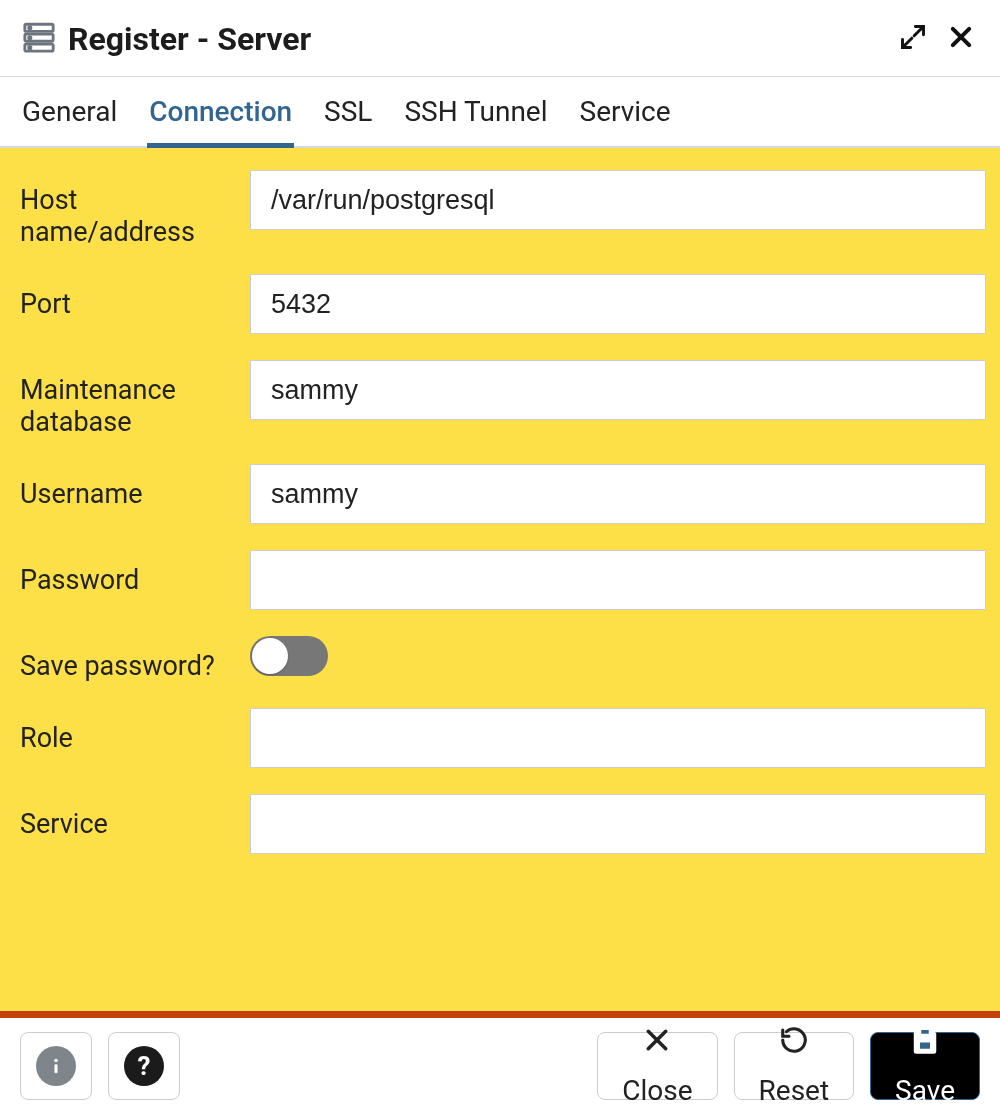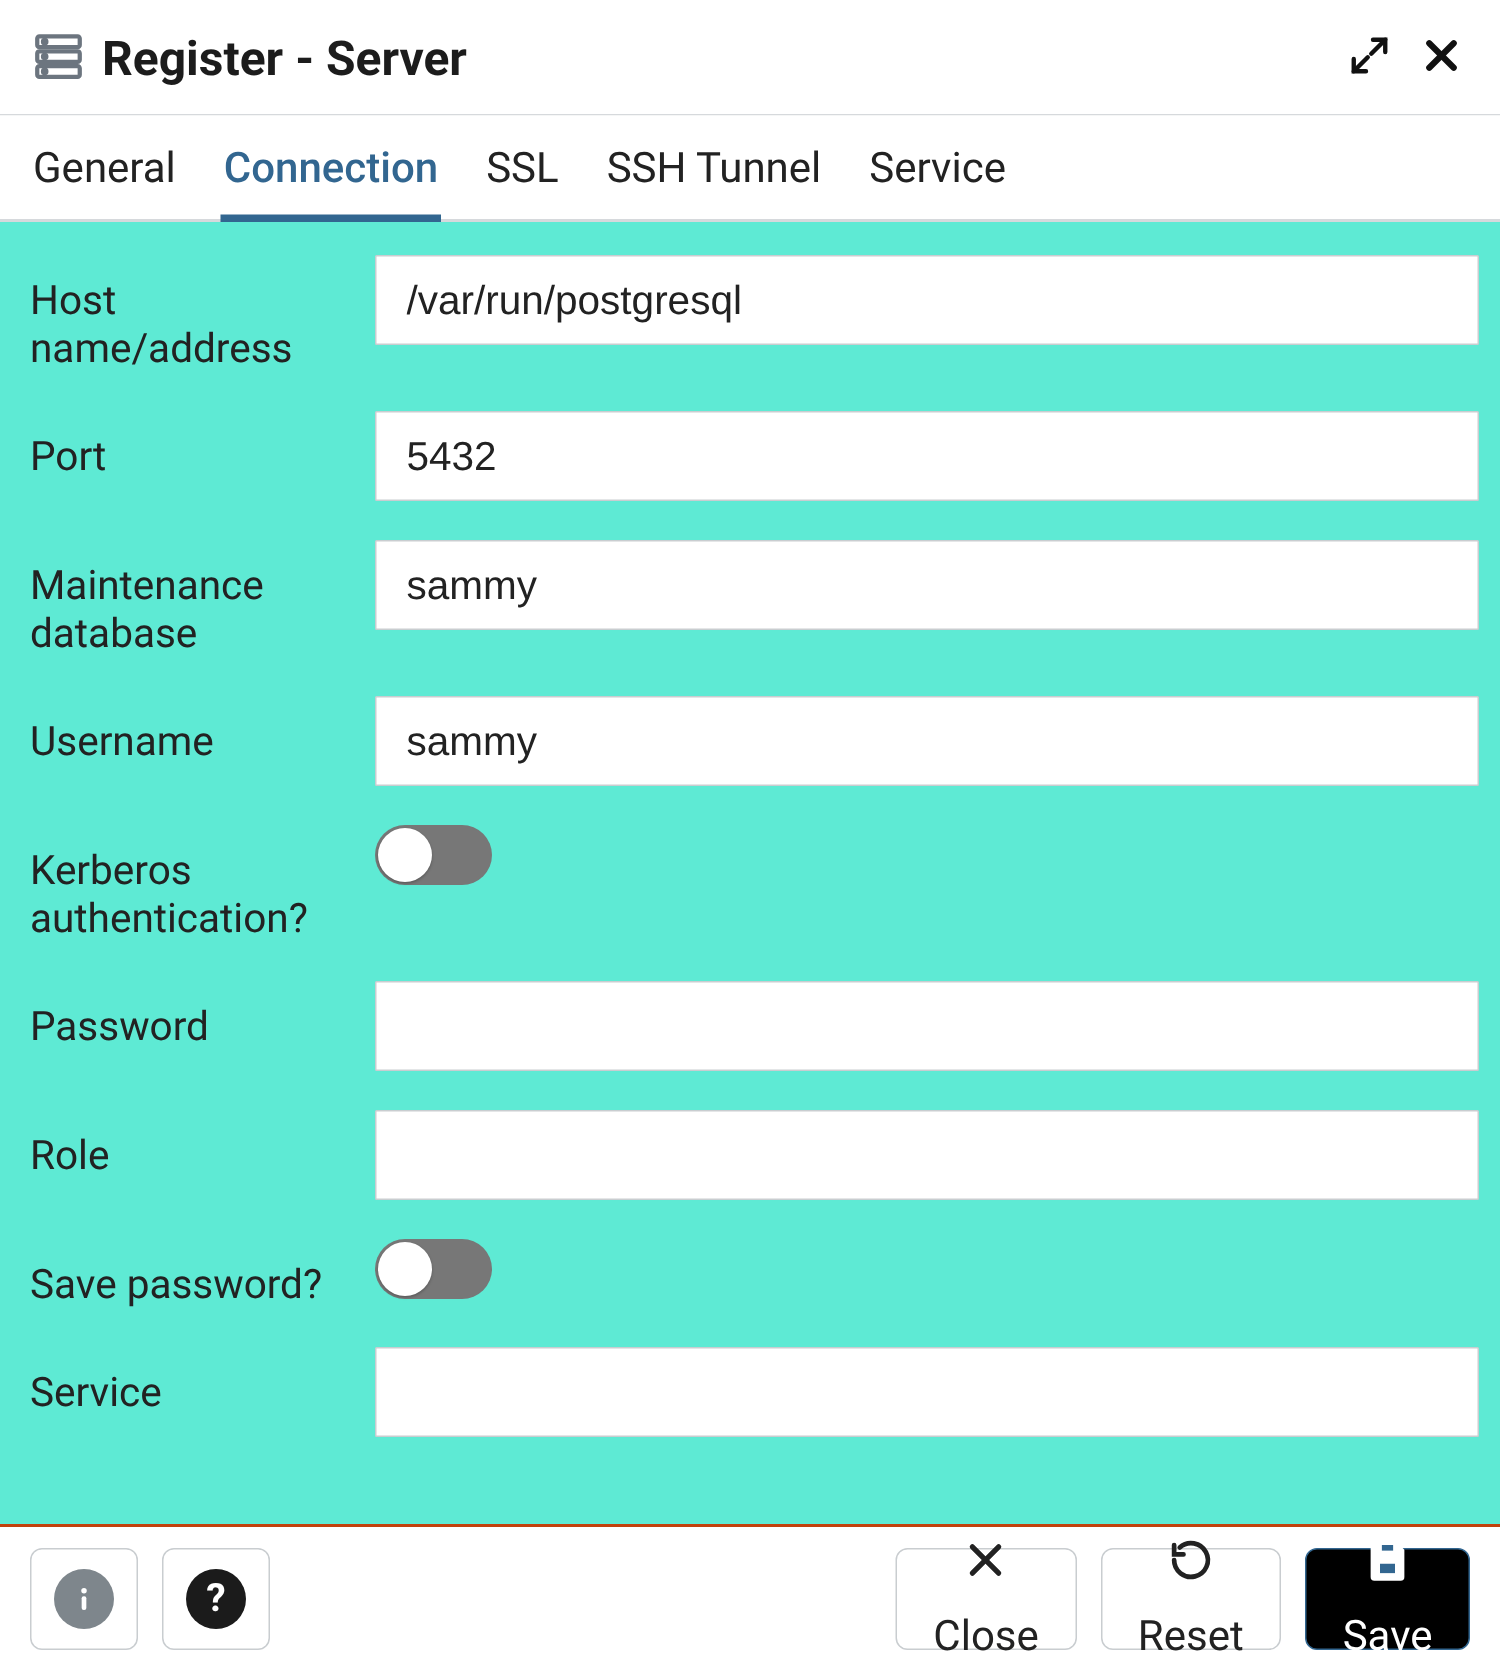--- a/index.html
+++ b/index.html
@@ -61,24 +61,24 @@
   .tab.active::after {
     content: "";
     position: absolute;
     left: -2px; right: -2px; bottom: -2px;
     height: 5px;
     background: #326690;
   }
 
   
   .panel {
-    background: #5eead4;
+    background: #fde047;
     padding: 22px 14px 20px 20px;
     height: 870px;
-    border-bottom: 2px solid #c2410c;
+    border-bottom: 7px solid #c2410c;
   }
   .row {
     display: flex;
     align-items: flex-start;
     margin-bottom: 26px;
   }
   .row .label {
     width: 230px;
     font-size: 27px;
     color: #222;
@@ -228,50 +228,42 @@
       </div>
   </div>
 
   <div class="row">
     <div class="label">Username</div>
     <div class="ctrl">
         <input class="text-input" type="text" value="sammy" style="">
       </div>
   </div>
 
-  <div class="row">
-    <div class="label">Kerberos authentication?</div>
+
+  <div class="row">
+    <div class="label">Password</div>
+    <div class="ctrl">
+        <input class="text-input" type="password" value="" style="">
+      </div>
+  </div>
+
+  <div class="row">
+    <div class="label">Save password?</div>
     <div class="ctrl">
       <div class="switch">
           <div class="knob"></div>
         </div>
     </div>
   </div>
 
   <div class="row">
-    <div class="label">Password</div>
-    <div class="ctrl">
-        <input class="text-input" type="password" value="" style="">
-      </div>
-  </div>
-
-  <div class="row">
     <div class="label">Role</div>
     <div class="ctrl">
         <input class="text-input" type="text" value="" style="">
       </div>
-  </div>
-
-  <div class="row">
-    <div class="label">Save password?</div>
-    <div class="ctrl">
-      <div class="switch">
-          <div class="knob"></div>
-        </div>
-    </div>
   </div>
 
   <div class="row" style="margin-bottom:0">
     <div class="label">Service</div>
     <div class="ctrl">
         <input class="text-input" type="text" value="" style="">
       </div>
   </div>
 
 </div>

